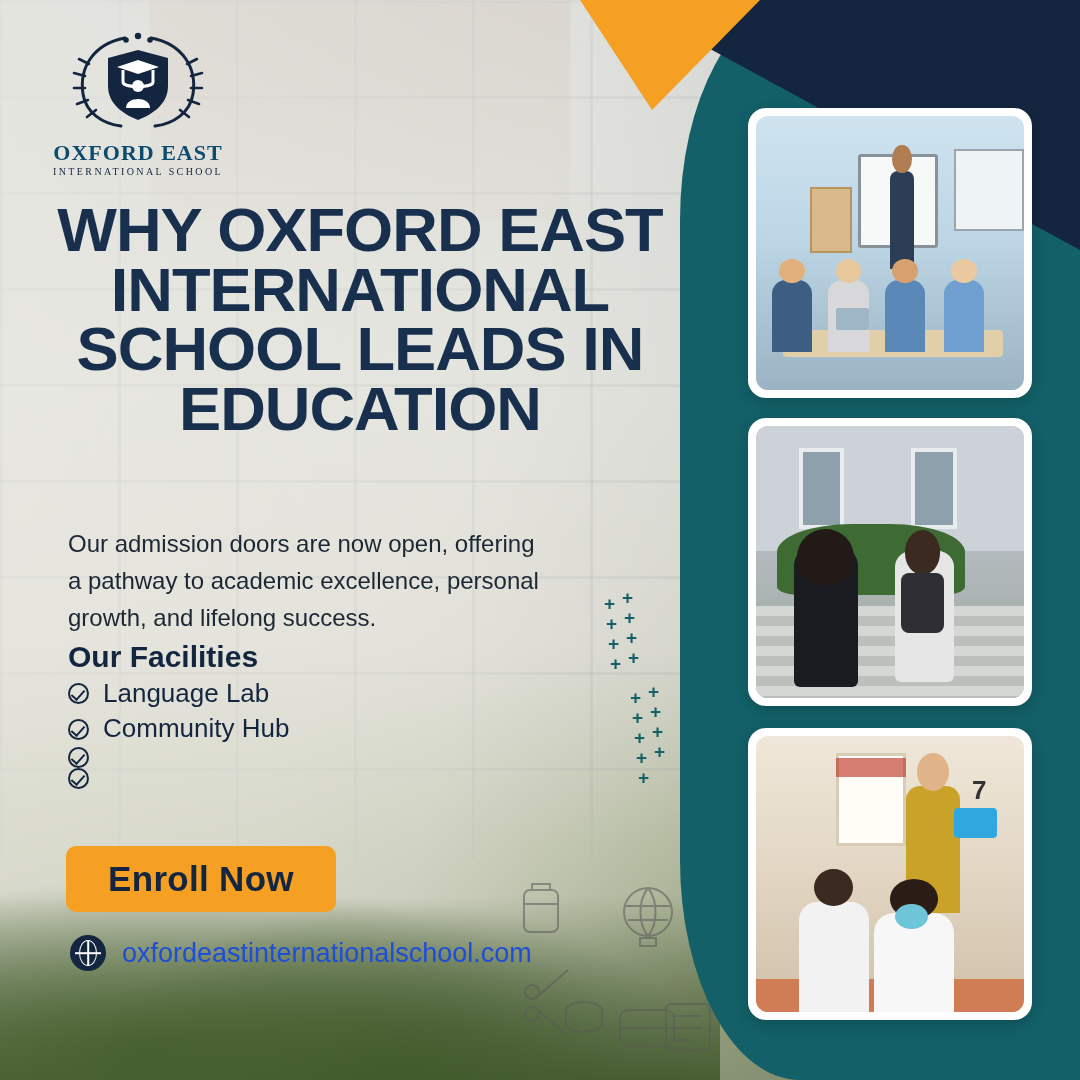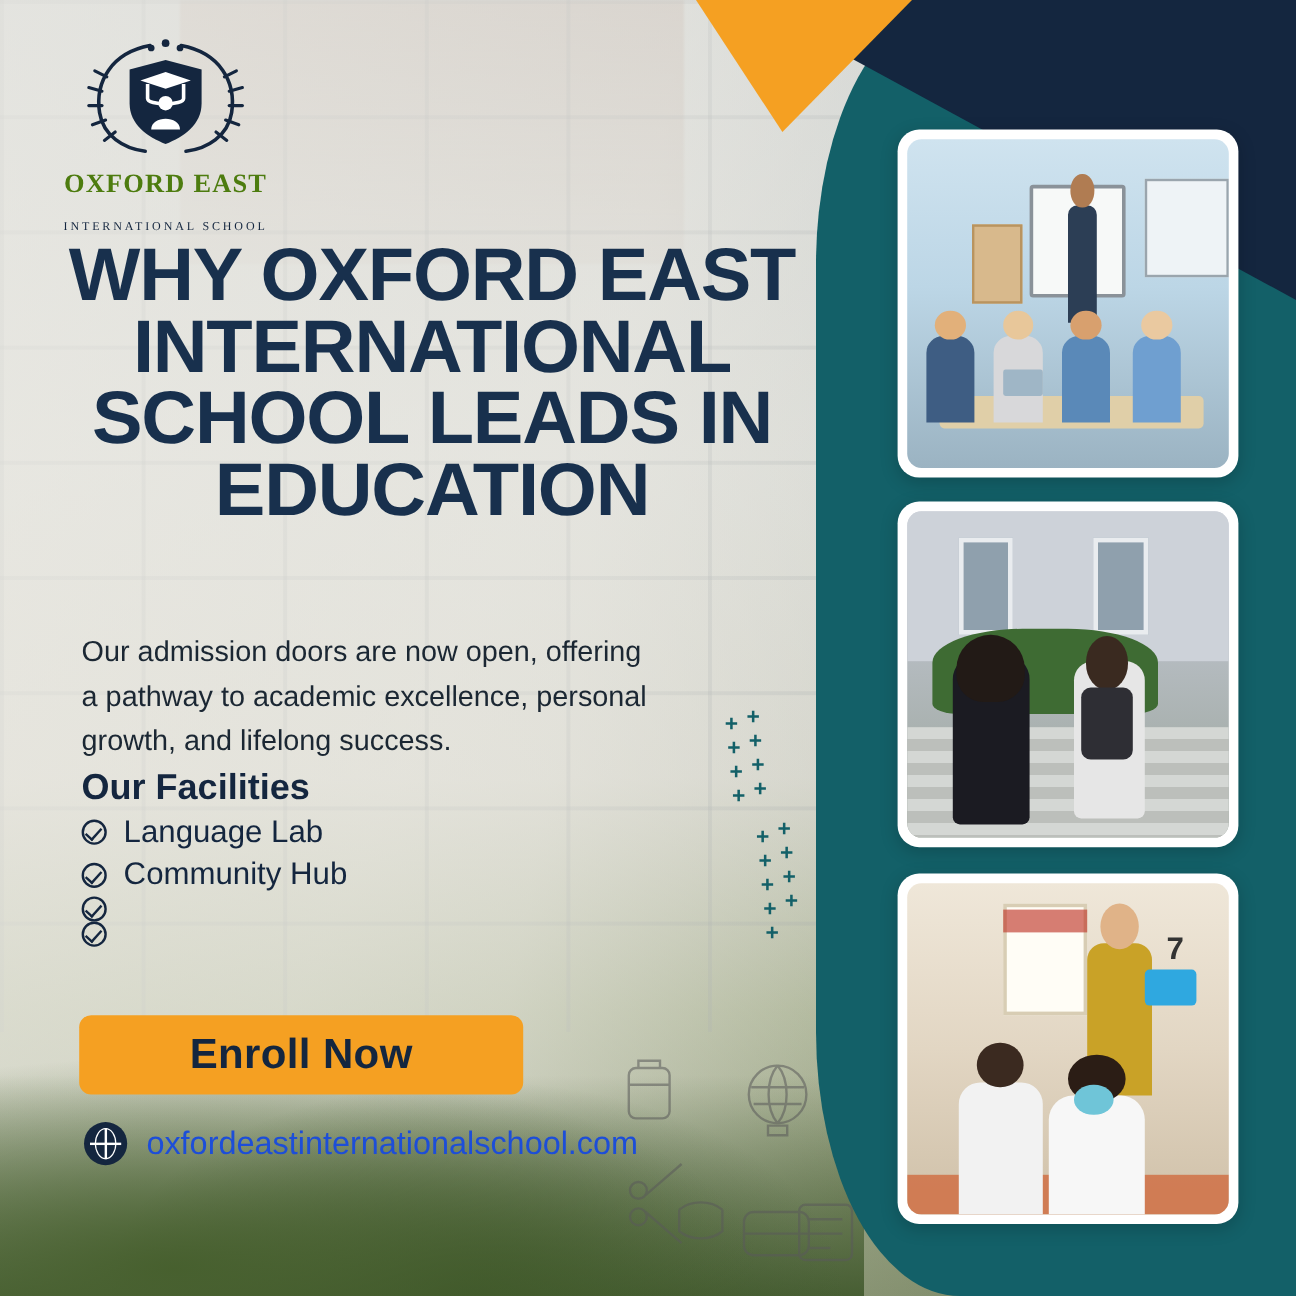--- a/index.html
+++ b/index.html
@@ -130,25 +130,25 @@
   .p3 .girl:after{content:"";position:absolute;left:20%;top:-34%;width:60%;height:40%;background:#2b1d15;border-radius:50%;}
   .p3 .bow{position:absolute;left:52%;bottom:30%;width:12%;height:9%;background:#6fc5d8;border-radius:50%;}
   .p3 .table{position:absolute;left:0;bottom:0;width:100%;height:12%;background:#cf6a3f;opacity:.8;}
 
   
   .logo-wrap { position: absolute; left: 48px; top: 24px; width: 180px; text-align: center; }
   .logo-mark { position: relative; width: 150px; height: 110px; margin: 0 auto; }
   .logo-name {
     margin-top: 6px;
     font-size: 22px; font-weight: 700; letter-spacing: 1px;
-    color: #4d7c0f;
+    color: #0c4a6e;
     font-family: "Liberation Serif", serif;
   }
   .logo-sub {
-    font-size: 10px; letter-spacing: 2.4px; color: #14263f; margin-top: 18px;
+    font-size: 10px; letter-spacing: 2.4px; color: #14263f; margin-top: 0;
     font-family: "Liberation Serif", serif;
   }
 
   
   .headline {
     position: absolute; left: 60px; top: 200px; width: 600px;
     color: #18304d;
     font-family: "Liberation Sans Narrow", "Liberation Sans", sans-serif;
     font-weight: 700;
     font-size: 62px;
@@ -184,21 +184,21 @@
   }
   .check:after {
     content: ""; position: absolute; left: 4px; top: 2px;
     width: 6px; height: 11px;
     border: solid #14263f; border-width: 0 2.4px 2.4px 0;
     transform: rotate(42deg);
   }
 
   .cta {
     position: absolute; left: 66px; top: 846px;
-    width: 370px; height: 66px;
+    width: 270px; height: 66px;
     background: #f5a022;
     border: none; border-radius: 10px;
     color: #14263f;
     font-size: 35px; font-weight: 700;
     font-family: "Liberation Sans", sans-serif;
     cursor: pointer;
     letter-spacing: 0.3px;
   }
 
   .site-row {

